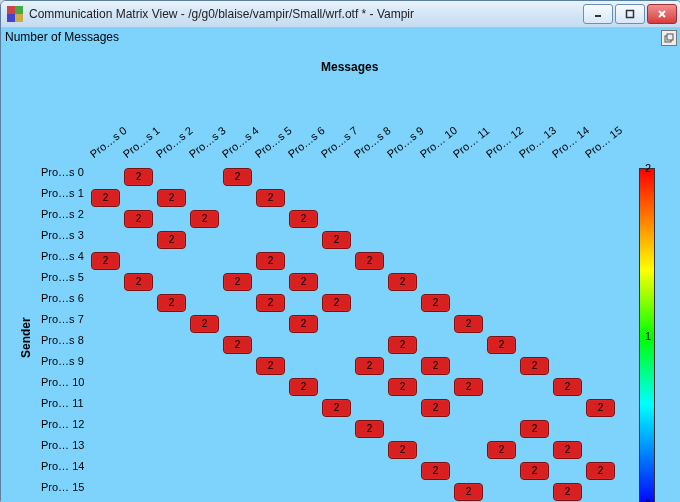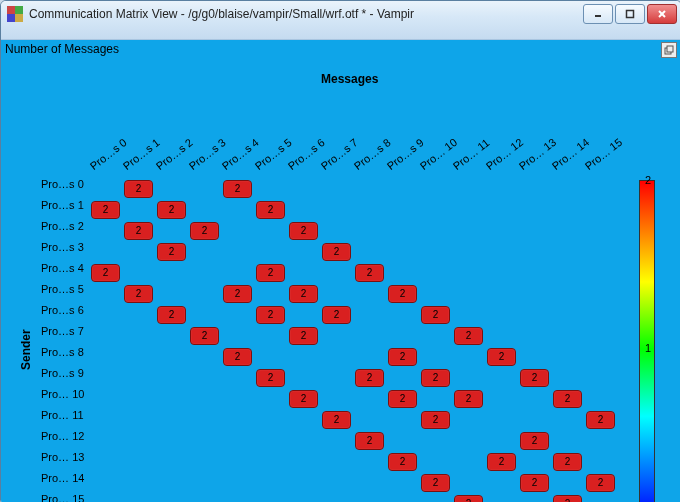--- a/index.html
+++ b/index.html
@@ -1,28 +1,28 @@
 <!DOCTYPE html>
 <html><head>
 <meta charset="utf-8">
 <style>
   html,body{margin:0;padding:0;font-family:Arial,Helvetica,sans-serif;font-size:11px;background:#d4e4f4;}
   .window{width:680px;height:502px;background:#fff;border:1px solid #5a7fa0;border-radius:6px 6px 4px 4px;box-shadow:0 2px 6px rgba(0,0,0,.3);display:flex;flex-direction:column;overflow:hidden;}
-  .titlebar{height:26px;background:linear-gradient(#eaf3fb,#d7e8f7 40%,#c5dbf0);border-bottom:1px solid #a9c5e0;display:flex;align-items:center;padding:0 4px 12px 6px;font-size:12px;color:#222;}
+  .titlebar{height:26px;background:linear-gradient(#eaf3fb,#d7e8f7 40%,#c5dbf0);border-bottom:1px solid #a9c5e0;display:flex;align-items:center;padding:0 4px 0 6px;font-size:12px;color:#222;}
   .titlebar .app-icon{width:16px;height:16px;margin-right:6px;display:inline-block;background:
     linear-gradient(#c44,#c44) 0 0/8px 8px no-repeat,
     linear-gradient(#4a4,#4a4) 8px 0/8px 8px no-repeat,
     linear-gradient(#44c,#44c) 0 8px/8px 8px no-repeat,
     linear-gradient(#ca4,#ca4) 8px 8px/8px 8px no-repeat;}
   .titlebar .title-text{flex:1;white-space:nowrap;overflow:hidden;text-overflow:ellipsis;}
   .win-btns{display:flex;gap:2px;}
   .win-btn{width:28px;height:18px;border:1px solid #6c90b3;border-radius:3px;background:linear-gradient(#f6fbff,#d7e8f7);display:flex;align-items:center;justify-content:center;cursor:pointer;}
   .win-btn.close{background:linear-gradient(#f09090,#d63c3c);border-color:#a03030;color:#fff;}
   .win-btn svg{display:block;}
-  .content{flex:1;position:relative;background:#0ea5e9;}
+  .content{flex:1;position:relative;background:#7dd3fc;}
   .subtitle{position:absolute;left:4px;top:2px;font-size:12px;color:#000;}
   .spawn-icon{position:absolute;right:4px;top:2px;width:14px;height:14px;border:1px solid #777;display:flex;align-items:center;justify-content:center;background:#eee;cursor:pointer;}
   .chart-area{position:absolute;inset:0;}
   .rotated-sender{position:absolute;transform:rotate(-90deg);transform-origin:left top;font-weight:bold;font-size:12px;}
   .top-label{position:absolute;font-weight:bold;font-size:12px;}
   .row-label{position:absolute;white-space:nowrap;font-size:11px;text-align:left;}
   .col-label{position:absolute;white-space:nowrap;transform:rotate(-38deg);transform-origin:left bottom;font-size:11px;}
   .cell{position:absolute;width:27px;height:16px;background:#d92020;border:1px solid #7a1010;border-radius:4px;color:#000;font-size:10px;line-height:16px;text-align:center;box-shadow:inset 0 0 1px rgba(255,255,255,.4);}
   
   .cbar{position:absolute;width:14px;border:1px solid #333;background:linear-gradient(to bottom,#ff0000 0%,#ff7f00 15%,#ffff00 30%,#00ff00 50%,#00ffff 70%,#0000ff 100%);}

